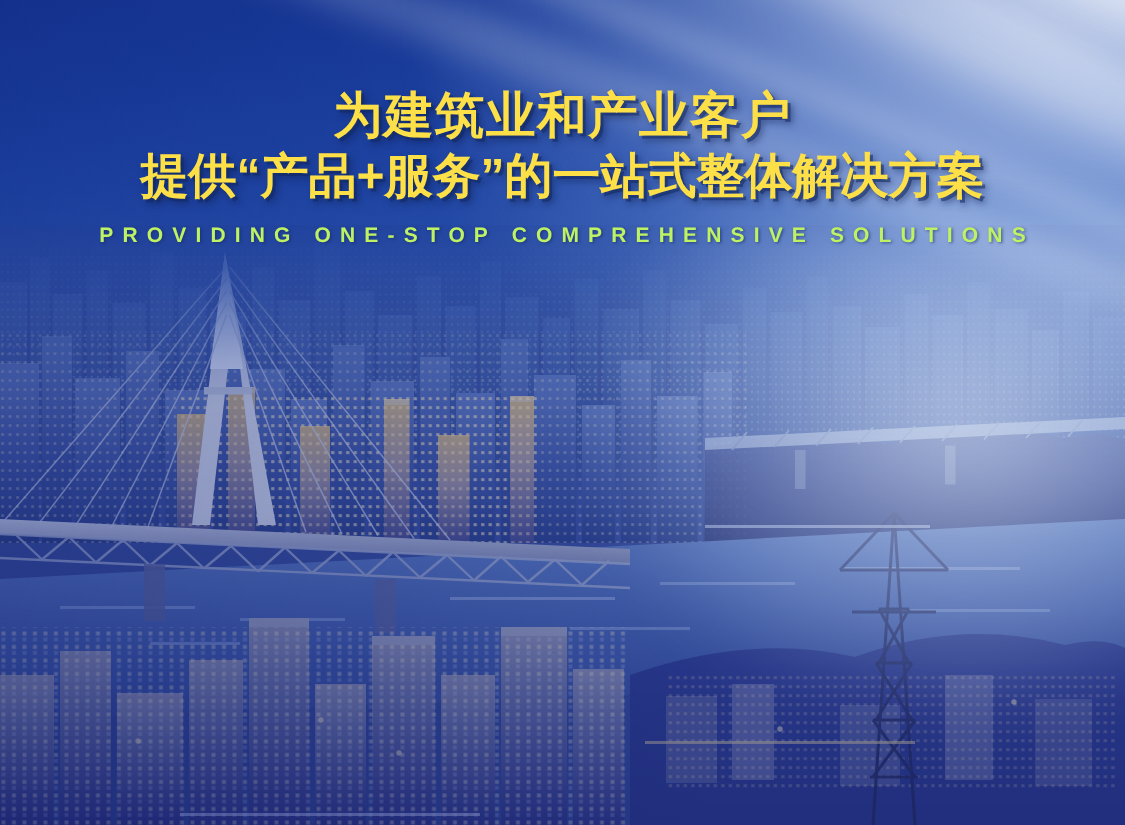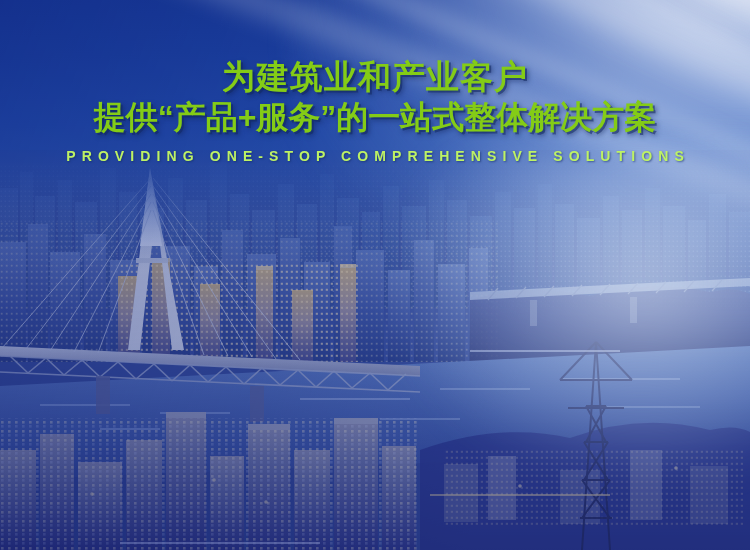--- a/index.html
+++ b/index.html
@@ -125,21 +125,21 @@
   
   .copy {
     position: absolute;
     left: 0; right: 0; top: 0;
     z-index: 20;
     text-align: center;
     pointer-events: none;
   }
   .headline {
     margin: 0;
-    color: #84cc16;
+    color: #fde047;
     font-weight: bold;
     letter-spacing: 1px;
     text-shadow:
        2px 2px 0 rgba(18,40,96,0.55),
        3px 3px 5px rgba(12,30,80,0.55);
     white-space: nowrap;
   }
   .headline.l1 {
     position: absolute;
     top: 57px; left: 0; right: 0;

